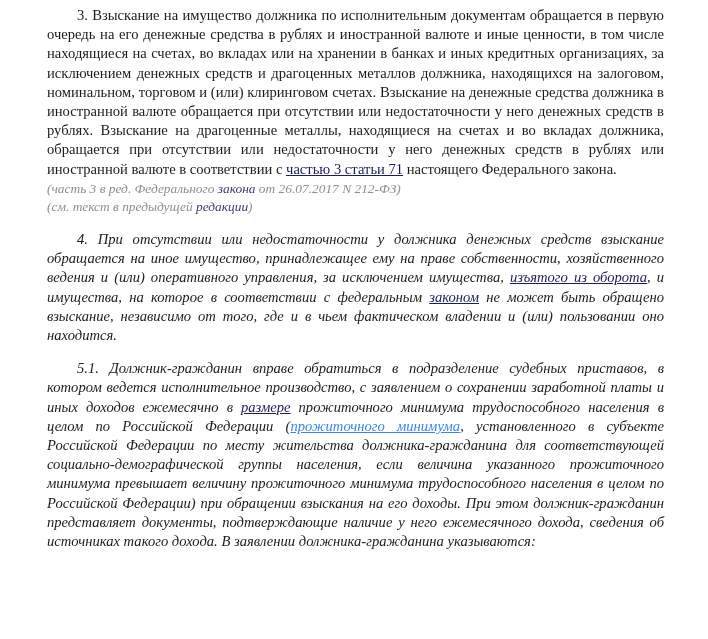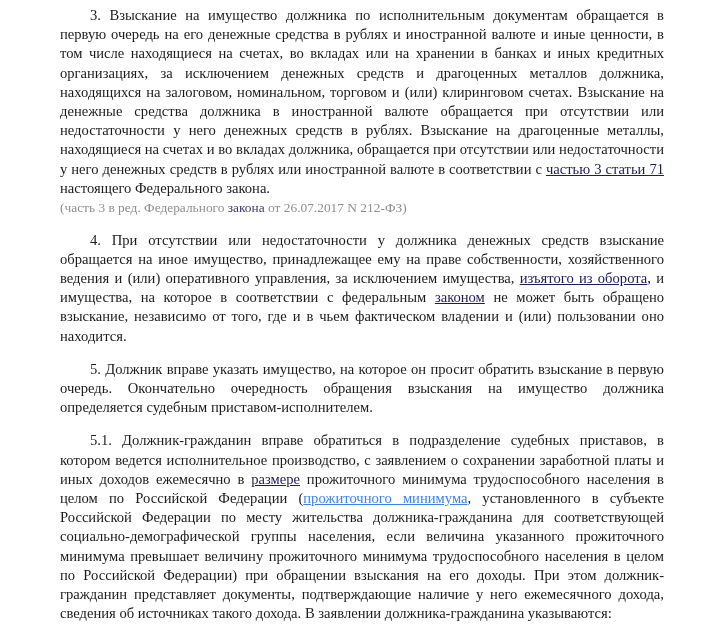--- a/index.html
+++ b/index.html
@@ -11,34 +11,35 @@
     width: 708px;
     height: 639px;
     overflow: hidden;
     font-family: "Liberation Serif", "DejaVu Serif", serif;
     color: #1a1a1a;
   }
   .page {
     box-sizing: border-box;
     width: 692px;
     height: 639px;
-    padding: 6px 28px 0 60px;
+    padding: 6px 28px 0 47px;
     background: #ffffff;
   }
   .para {
     margin: 0;
     font-size: 14.6px;
     line-height: 19.2px;
     text-align: justify;
     text-indent: 30px;
     color: #1b1b1b;
     hyphens: none;
   }
   .para + .para {
     margin-top: 14px;
+    font-style: italic;
   }
   .note {
     margin: 0;
     font-size: 13.4px;
     line-height: 17.6px;
     text-align: left;
     text-indent: 0;
     color: #8f8f8f;
   }
   .para.tight-note {
@@ -61,17 +62,17 @@
     cursor: pointer;
   }
 </style>
 </head>
 <body>
 
 <div class="page">
   <div id="doc-body">
       <p class="para"><span>3. Взыскание на имущество должника по исполнительным документам обращается в первую очередь на его денежные средства в рублях и иностранной валюте и иные ценности, в том числе находящиеся на счетах, во вкладах или на хранении в банках и иных кредитных организациях, за исключением денежных средств и драгоценных металлов должника, находящихся на залоговом, номинальном, торговом и (или) клиринговом счетах. Взыскание на денежные средства должника в иностранной валюте обращается при отсутствии или недостаточности у него денежных средств в рублях. Взыскание на драгоценные металлы, находящиеся на счетах и во вкладах должника, обращается при отсутствии или недостаточности у него денежных средств в рублях или иностранной валюте в соответствии с </span><span class="lnk">частью 3 статьи 71</span><span> настоящего Федерального закона.</span></p>
       <p class="para note tight-note"><span>(часть 3 в ред. Федерального </span><span class="lnk">закона</span><span> от 26.07.2017 N 212-ФЗ)</span></p>
+      <p class="para note tight-note"><span>(см. текст в предыдущей </span><span class="lnk">редакции</span><span>)</span></p>
       <p class="para"><span>4. При отсутствии или недостаточности у должника денежных средств взыскание обращается на иное имущество, принадлежащее ему на праве собственности, хозяйственного ведения и (или) оперативного управления, за исключением имущества, </span><span class="lnk">изъятого из оборота</span><span>, и имущества, на которое в соответствии с федеральным </span><span class="lnk">законом</span><span> не может быть обращено взыскание, независимо от того, где и в чьем фактическом владении и (или) пользовании оно находится.</span></p>
-      <p class="para"><span>5. Должник вправе указать имущество, на которое он просит обратить взыскание в первую очередь. Окончательно очередность обращения взыскания на имущество должника определяется судебным приставом-исполнителем.</span></p>
       <p class="para"><span>5.1. Должник-гражданин вправе обратиться в подразделение судебных приставов, в котором ведется исполнительное производство, с заявлением о сохранении заработной платы и иных доходов ежемесячно в </span><span class="lnk">размере</span><span> прожиточного минимума трудоспособного населения в целом по Российской Федерации (</span><span class="lnk-green">прожиточного минимума</span><span>, установленного в субъекте Российской Федерации по месту жительства должника-гражданина для соответствующей социально-демографической группы населения, если величина указанного прожиточного минимума превышает величину прожиточного минимума трудоспособного населения в целом по Российской Федерации) при обращении взыскания на его доходы. При этом должник-гражданин представляет документы, подтверждающие наличие у него ежемесячного дохода, сведения об источниках такого дохода. В заявлении должника-гражданина указываются:</span></p>
     </div>
 </div>
 
 </body></html>

